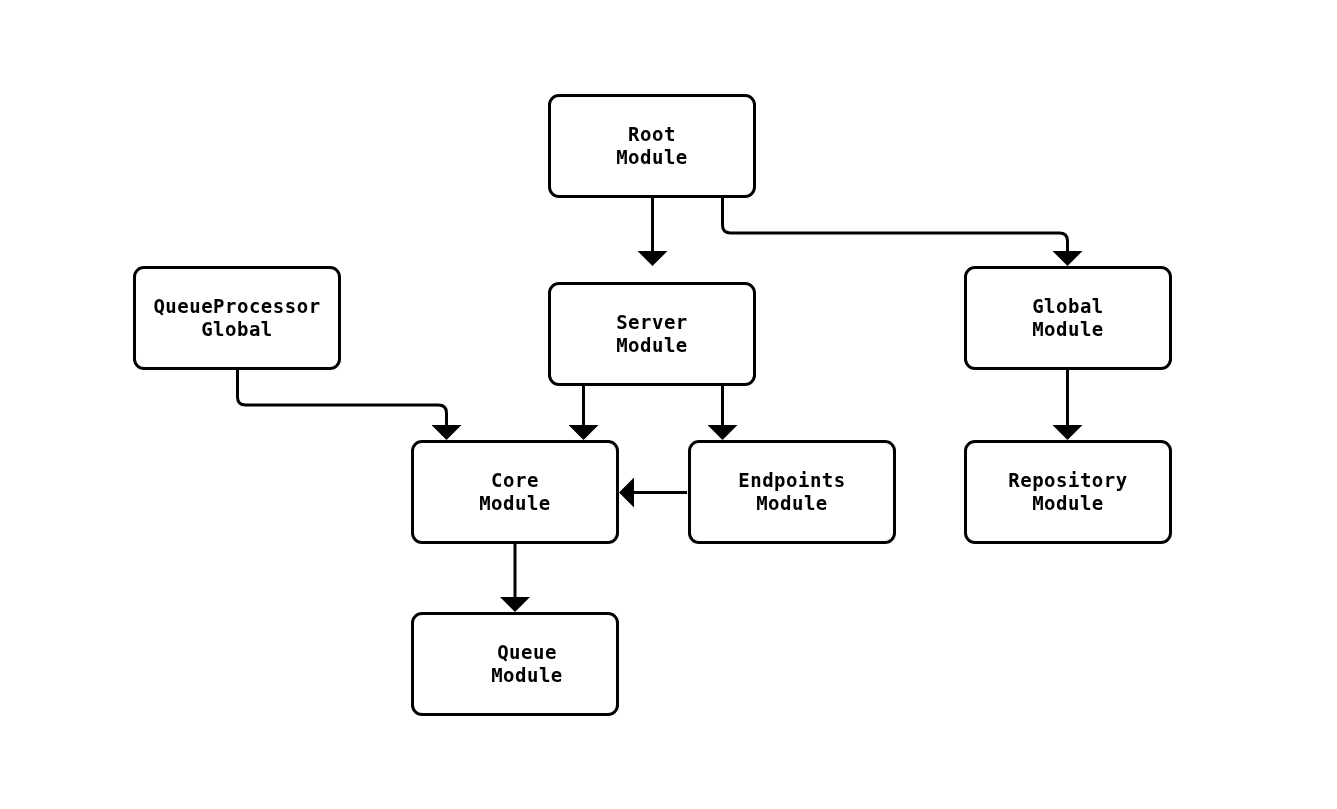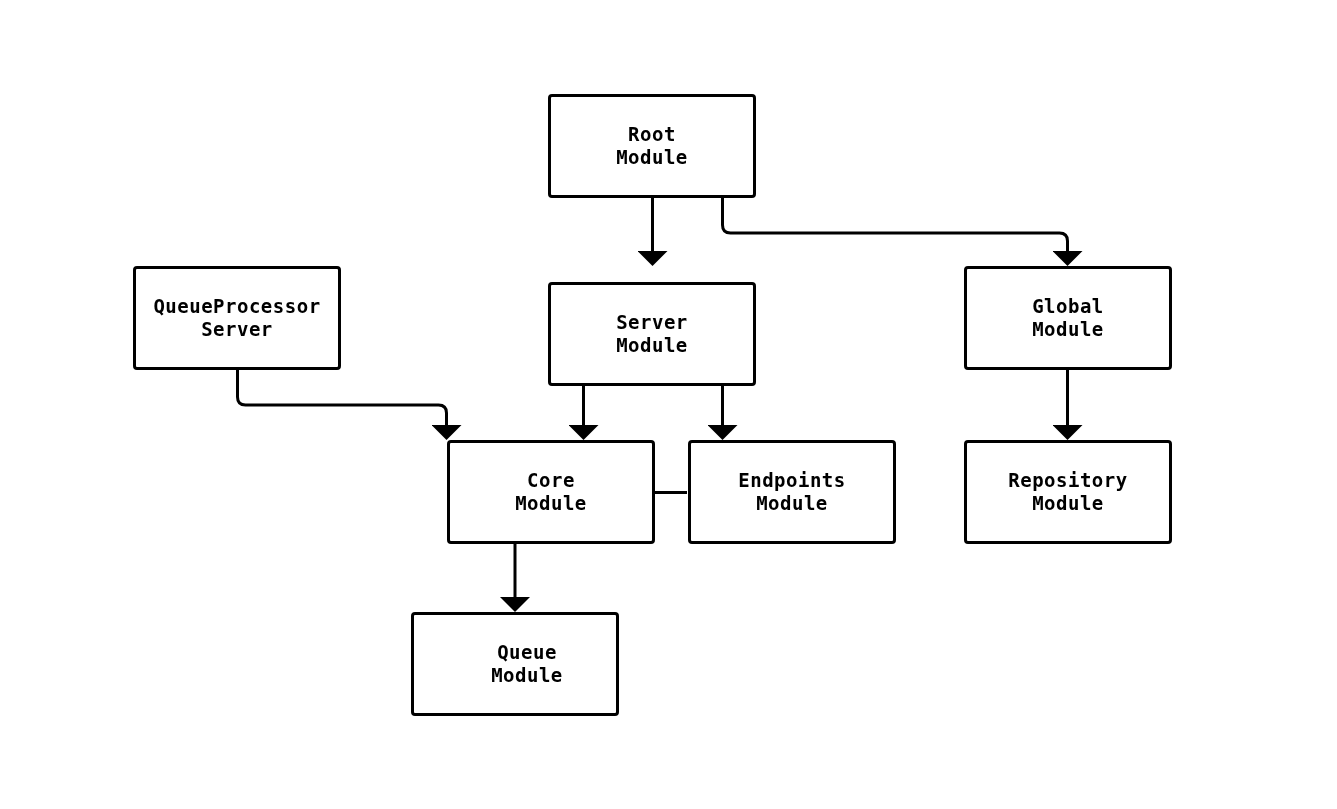--- a/index.html
+++ b/index.html
@@ -22,21 +22,21 @@
     stroke: #000000;
     stroke-width: 3;
   }
   .node {
     position: absolute;
     width: 208px;
     height: 104px;
     box-sizing: border-box;
     background: #ffffff;
     border: 3px solid #000000;
-    border-radius: 4px;
+    border-radius: 11px;
     display: flex;
     align-items: center;
     justify-content: center;
   }
   .node-label {
     font: 700 19px/23px "DejaVu Sans Mono", monospace;
     color: #000000;
     text-align: center;
     white-space: pre-line;
     letter-spacing: 0.5px;
@@ -63,34 +63,34 @@
     <path class="edge" d="M 515 544 L 515 610" marker-end="url(#arrow)"></path>
   </svg>
 
   <div class="node" style="left:548px; top:94px;">
     <span class="node-label">Root
 Module</span>
   </div>
 
   <div class="node" style="left:133px; top:266px;">
     <span class="node-label">QueueProcessor
-Server</span>
+Global</span>
   </div>
 
   <div class="node" style="left:548px; top:266px;margin-top:16px;">
     <span class="node-label">Server
 Module</span>
   </div>
 
   <div class="node" style="left:964px; top:266px;justify-content:center;">
     <span class="node-label">Global
 Module</span>
   </div>
 
-  <div class="node" style="left:411px; top:440px;margin-left:36px;">
+  <div class="node" style="left:411px; top:440px;">
     <span class="node-label">Core
 Module</span>
   </div>
 
   <div class="node" style="left:688px; top:440px;align-items:center;">
     <span class="node-label">Endpoints
 Module</span>
   </div>
 
   <div class="node" style="left:964px; top:440px;justify-content:center;">

